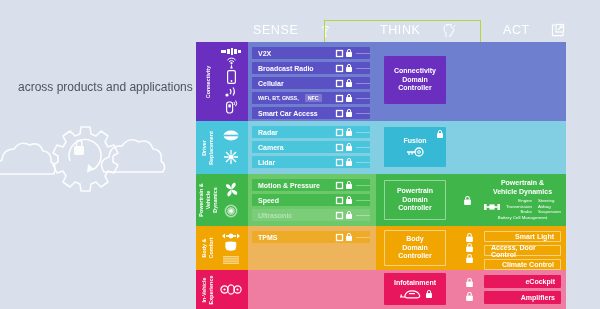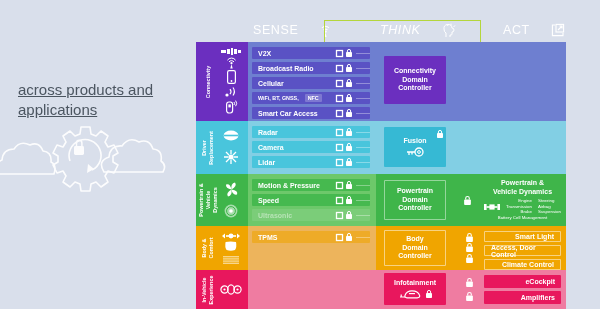--- a/index.html
+++ b/index.html
@@ -14,33 +14,33 @@
   }
 
   
   #promo { position: absolute; left: 0; top: 0; width: 196px; height: 309px; }
   #promo-head {
     position: absolute; left: 18px; top: 33px; width: 170px;
     color: #3f8ddc; font-size: 15.5px; line-height: 1.28; font-weight: 400;
   }
   #promo-sub {
     position: absolute; left: 18px; top: 80px; width: 175px;
-    color: #4b5560; font-size: 15px; line-height: 1.3; text-decoration: underline;
+    color: #4b5560; font-size: 12px; line-height: 1.3;
   }
   #deco { position: absolute; left: -4px; top: 112px; width: 200px; height: 80px; opacity: .92; }
 
   
   .stage {
     position: absolute; top: 18px; height: 24px;
     color: #ffffff; font-size: 12.5px; letter-spacing: .6px;
     display: flex; align-items: center; gap: 21px;
   }
   .stage .glyph { display: inline-flex; align-items: center; }
   #stage-sense { left: 253px; }
-  #stage-think { left: 380px; font-style: italic; }
+  #stage-think { left: 380px; }
   #stage-act   { left: 503px; }
 
   
   #think-frame {
     position: absolute; left: 324px; top: 20px;
     width: 157px; height: 246px;
     border: 1.6px solid #b4d63c;
     pointer-events: none;
   }
 

